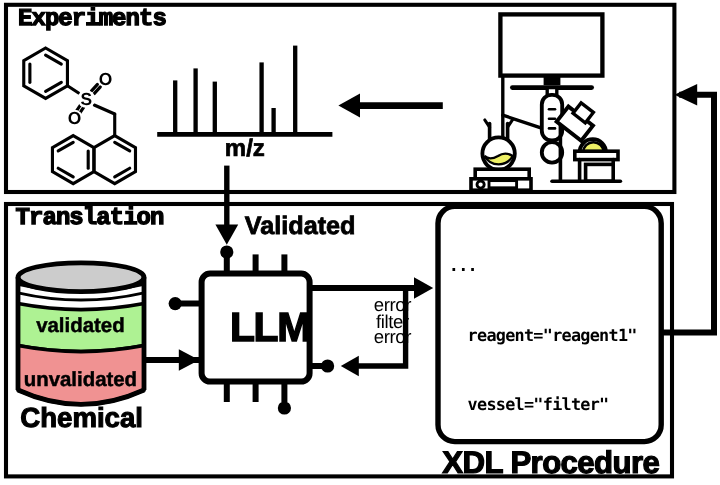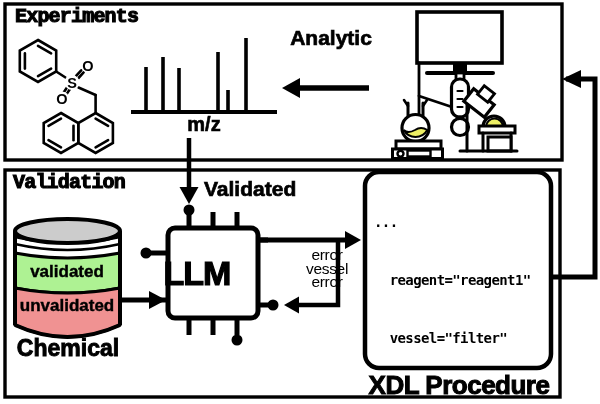--- a/index.html
+++ b/index.html
@@ -4,21 +4,21 @@
 <style>
   html,body{margin:0;padding:0;background:#fff;}
   .canvas{position:relative;width:600px;height:404px;background:#fff;overflow:hidden;
           font-family:"Liberation Sans", sans-serif;color:#000;}
   .canvas svg{position:absolute;left:0;top:0;}
   .lbl{position:absolute;white-space:nowrap;color:#000;}
   .t-heavy{font-weight:900;font-size:20px;letter-spacing:-0.8px;font-family:Liberation Mono, monospace;-webkit-text-stroke:1.1px #000;}
   .t-big{font-weight:800;font-size:21px;-webkit-text-stroke:0.7px #000;}
   .t-center{transform:translateX(-50%);text-align:center;}
   .mz{font-weight:800;font-size:20px;text-align:center;-webkit-text-stroke:0.6px #000;}
-  .llm-box{position:absolute;left:152px;top:228px;width:90px;height:90px;display:flex;
+  .llm-box{position:absolute;left:180px;top:228px;width:90px;height:90px;display:flex;
            align-items:center;justify-content:center;font-weight:800;font-size:34px;
            -webkit-text-stroke:1.2px #000;letter-spacing:-1px;}
   .errloop{font-size:15.5px;font-weight:400;line-height:13.5px;letter-spacing:-0.3px;margin-left:28px;}
   .dbseg{font-weight:800;font-size:17px;-webkit-text-stroke:0.4px #000;}
   .dbcap{font-weight:800;font-size:23px;line-height:24px;-webkit-text-stroke:0.9px #000;}
   .xdlcap{font-weight:800;font-size:26px;-webkit-text-stroke:1px #000;letter-spacing:-0.5px;}
   .code{position:absolute;left:374px;top:175px;font-family:"DejaVu Sans Mono", monospace;
         font-size:14px;font-weight:700;line-height:19.2px;white-space:pre;letter-spacing:-0.6px;}
   .ana{line-height:24px;}
 </style>
@@ -177,40 +177,39 @@
     <polyline points="338,240 338,305 297,305" fill="none" stroke="#000" stroke-width="4.5"></polyline>
     <polygon points="284,305 299,296.5 299,313.5" fill="#000"></polygon>
   </g>
 
   <g>
     <rect x="365" y="172" width="186" height="196" rx="14" fill="#fff" stroke="#000" stroke-width="4.5"></rect>
   </g>
 </svg>
 
 <div class="lbl t-heavy" style="left:15px;top:5px;">Experiments</div>
-<div class="lbl t-heavy" style="left:13px;top:171px;">Validation</div>
+<div class="lbl t-heavy" style="left:13px;top:171px;">Translation</div>
 
 <div class="lbl t-big t-center ana" style="left:331px;top:26px;">
-  <div>Analytic</div>
 </div>
 
 <div class="lbl mz t-center" style="left:204px;top:113px;">m/z</div>
 
 <div class="lbl t-big" style="left:204px;top:177px;">Validated</div>
 
 <div class="llm-box lbl">LLM</div>
 
 <div class="lbl errloop t-center" style="left:299px;top:248px;">
   <div>error</div>
-  <div>vessel</div>
+  <div>filter</div>
   <div>error</div>
 </div>
 
 <div class="lbl dbseg t-center" style="left:67px;top:262px;">validated</div>
-<div class="lbl dbseg t-center" style="left:67px;top:296px;">unvalidated</div>
+<div class="lbl dbseg t-center" style="left:67px;top:307px;">unvalidated</div>
 
 <div class="lbl dbcap t-center" style="left:68px;top:336px;">
   <div>Chemical</div>
 </div>
 
 <div class="code">
   <div>...</div>
   <div>  reagent="reagent1"</div>
   <div>  vessel="filter"</div>
   

